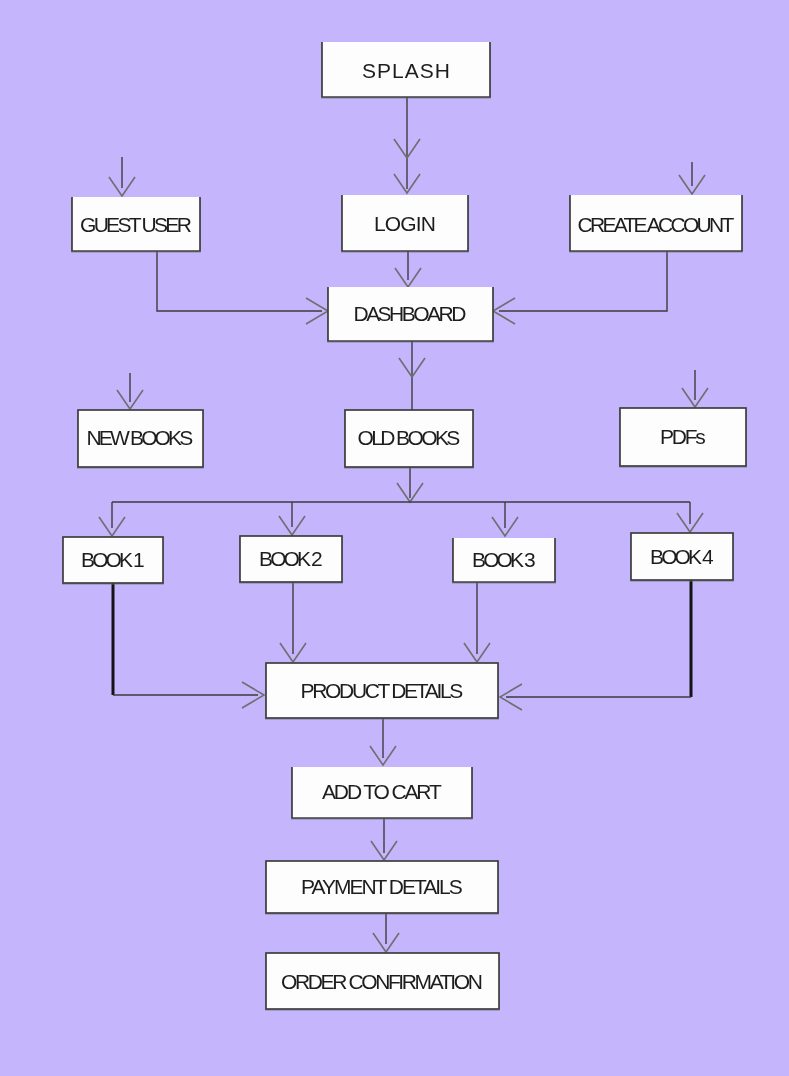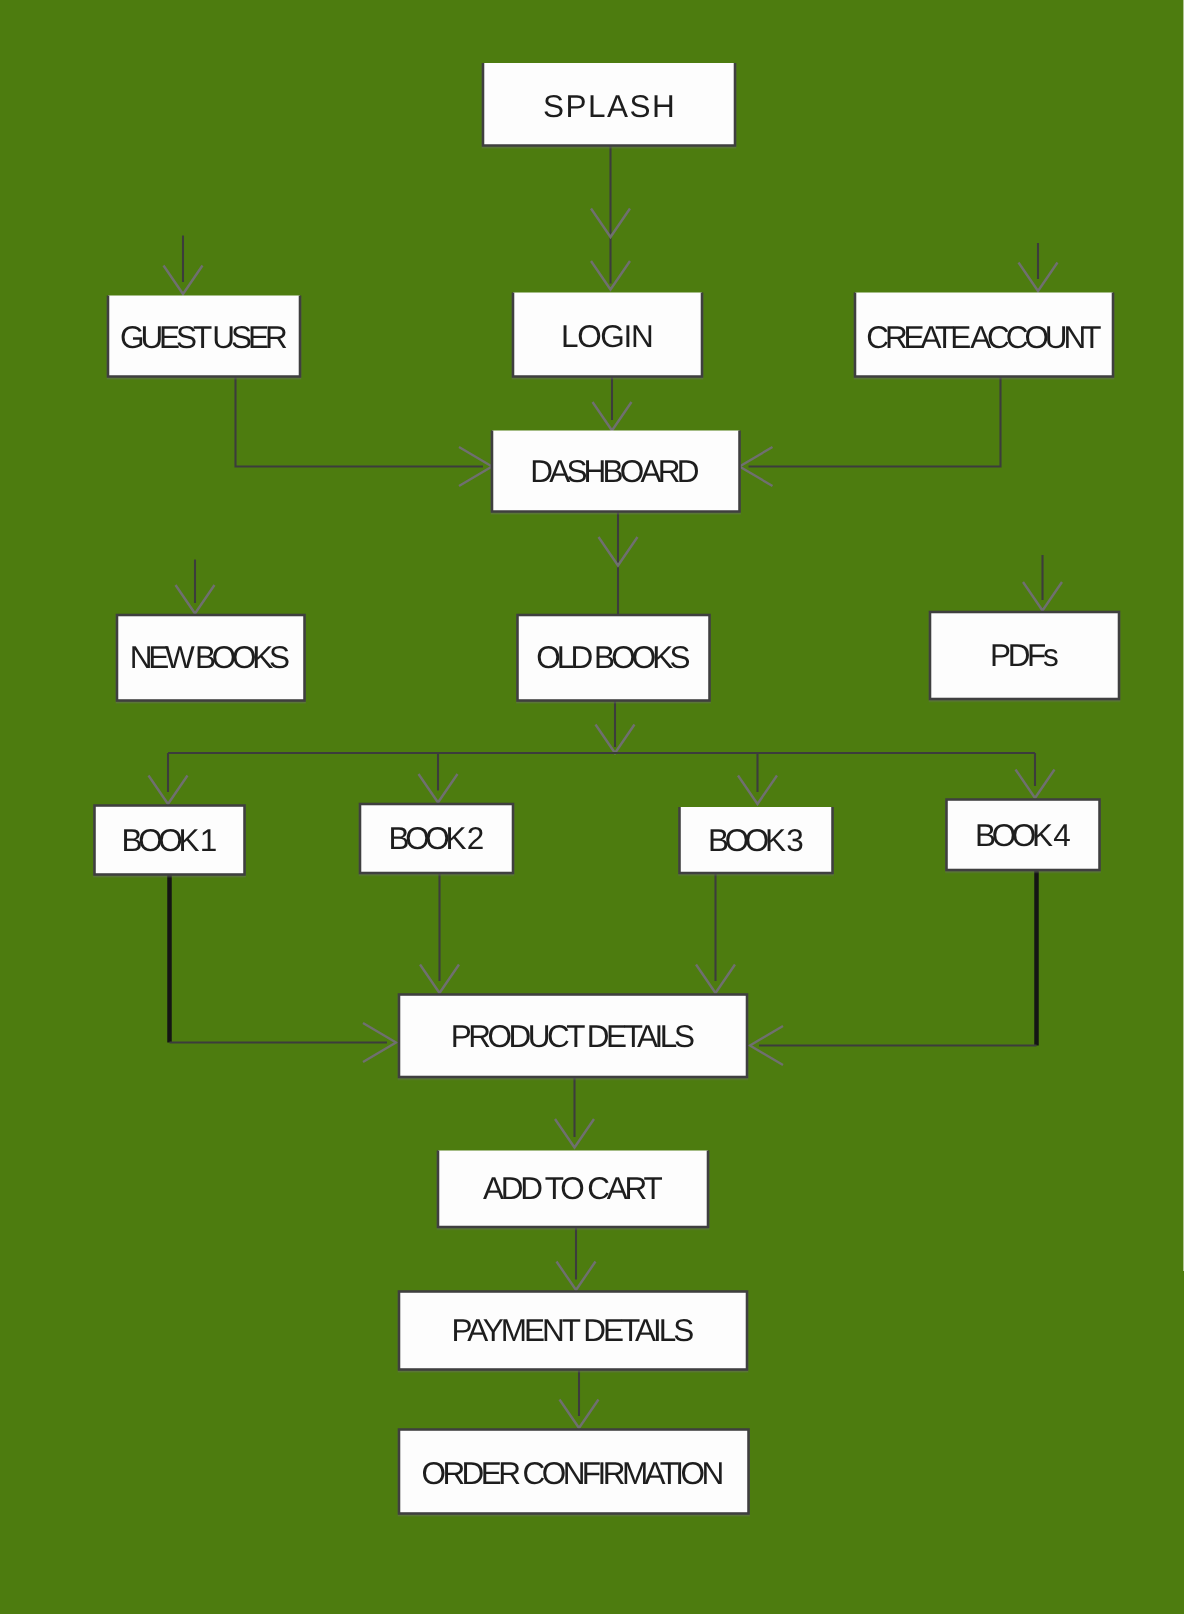--- a/index.html
+++ b/index.html
@@ -1,19 +1,19 @@
 <!DOCTYPE html>
 <html><head>
 <meta charset="utf-8">
 <style>
   html,body{margin:0;padding:0;background:#ffffff;}
   .stage{
     position:relative;
     width:789px;height:1076px;
-    background:#4d7c0f;
+    background:#c4b5fd;
     font-family:"Liberation Sans","DejaVu Sans",sans-serif;
     overflow:hidden;
   }
   svg{position:absolute;top:0;left:0;}
   .box{
     stroke:#3f3f3f;
     stroke-width:1.7;
     fill:#fdfdfd;
     filter:drop-shadow(0 1.5px 0 rgba(110,110,110,0.45));
   }

